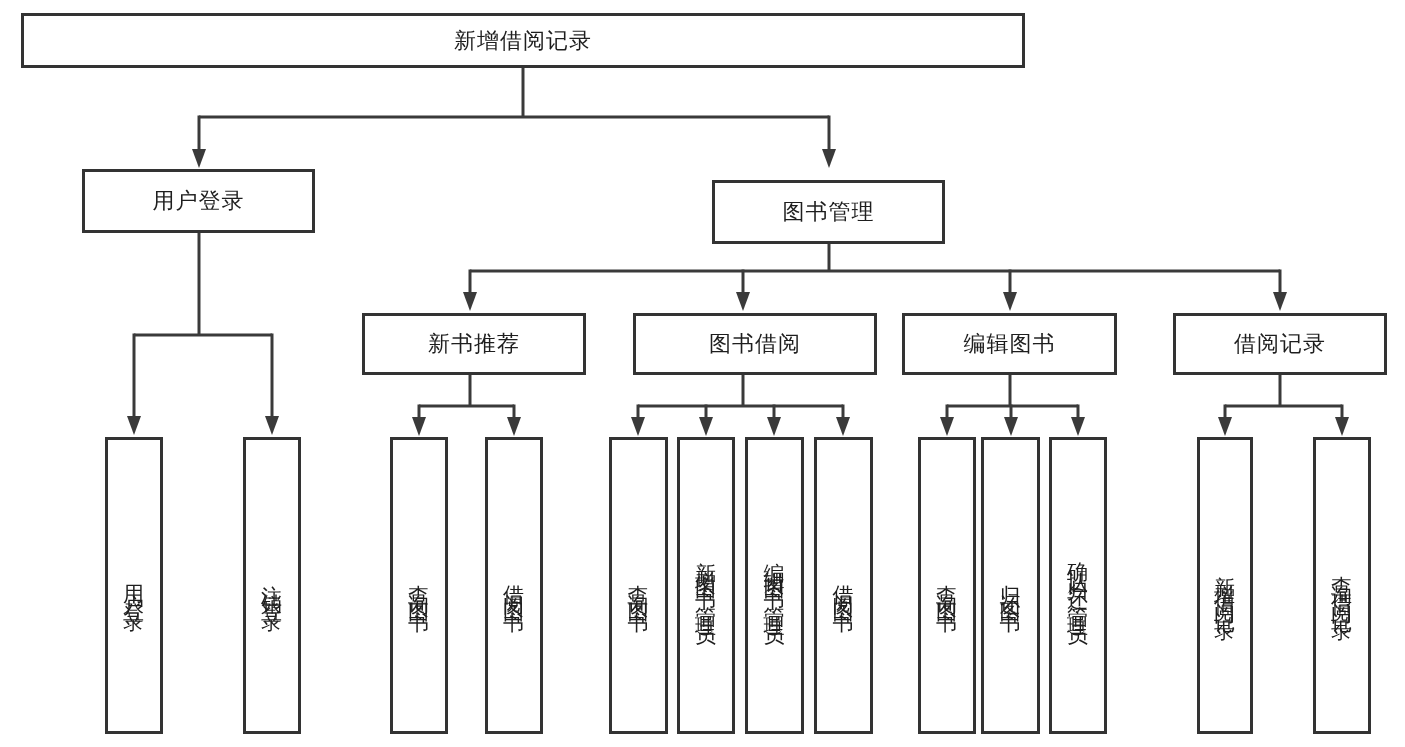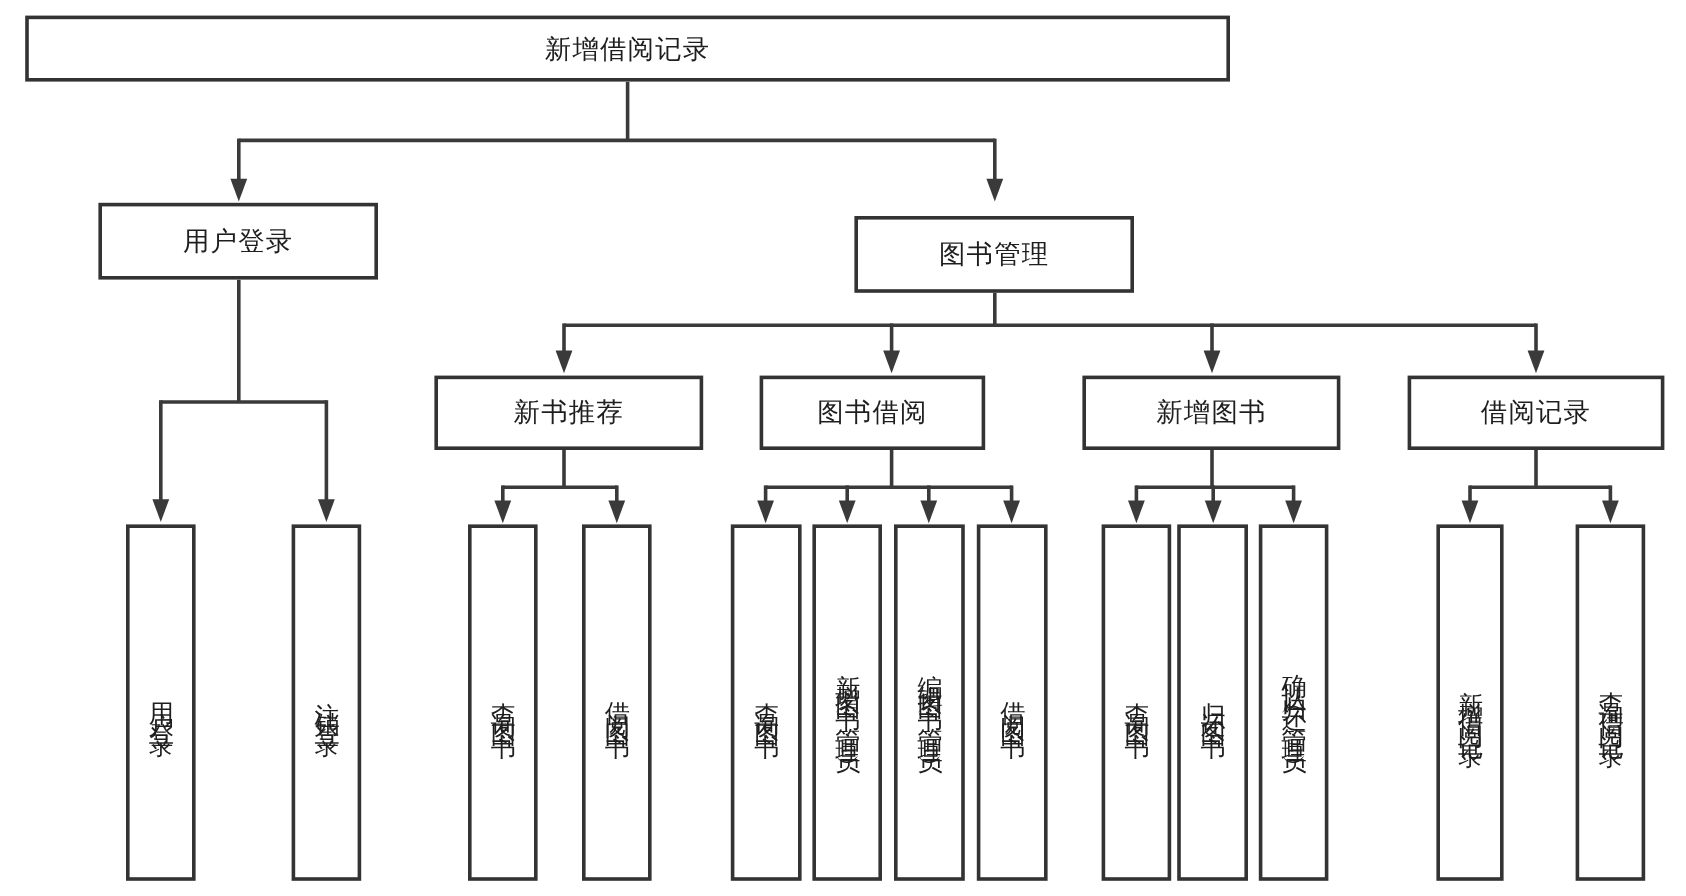--- a/index.html
+++ b/index.html
@@ -138,25 +138,25 @@
   <div class="node node-h" style="left:82px; top:169px; width:233px; height:64px;">
     <span>用户登录</span>
   </div>
   <div class="node node-h" style="left:712px; top:180px; width:233px; height:64px;">
     <span>图书管理</span>
   </div>
 
   <div class="node node-h" style="left:362px; top:313px; width:224px; height:62px;">
     <span>新书推荐</span>
   </div>
-  <div class="node node-h" style="left:633px; top:313px; width:188px; height:62px;">
+  <div class="node node-h" style="left:633px; top:313px; width:244px; height:62px;">
     <span>图书借阅</span>
   </div>
   <div class="node node-h" style="left:902px; top:313px; width:215px; height:62px;">
-    <span>新增图书</span>
+    <span>编辑图书</span>
   </div>
   <div class="node node-h" style="left:1173px; top:313px; width:214px; height:62px;">
     <span>借阅记录</span>
   </div>
 
   <div class="node node-v" style="left:105px; top:437px; width:58px; height:297px;">
     <span>用户登录</span>
   </div>
   <div class="node node-v" style="left:243px; top:437px; width:58px; height:297px;">
     <span>注销登录</span>

